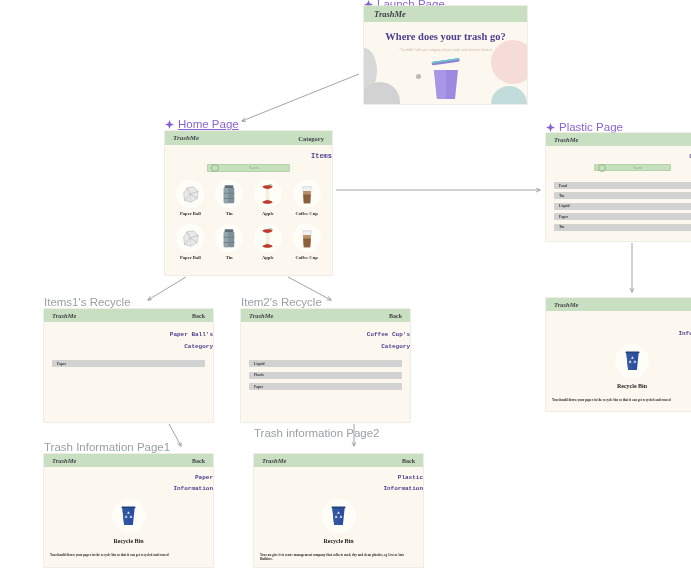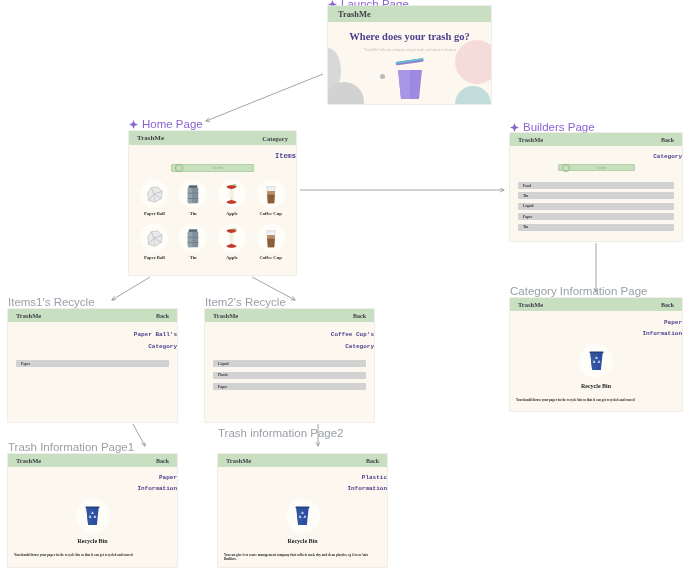--- a/index.html
+++ b/index.html
@@ -2,21 +2,21 @@
 <html><head>
 <meta charset="utf-8">
 <style>
   html,body{margin:0;padding:0;}
   body{
     width:691px;height:573px;
     background:#ffffff;
     font-family:"Liberation Sans",sans-serif;
     position:relative;overflow:hidden;
   }
-  .canvas{position:absolute;inset:0;}
+  .canvas{position:absolute;inset:0;margin-left:36px;}
 
   
   .flow-label{
     position:absolute;
     display:flex;align-items:center;gap:4px;
     font-family:"Liberation Sans",sans-serif;
     font-size:11.5px;
     color:#9aa0a6;
     white-space:nowrap;
   }
@@ -35,20 +35,21 @@
   }
   .appbar{
     background:#c9dfc2;
     display:flex;align-items:center;justify-content:space-between;
     box-sizing:border-box;
   }
   .appbar .brand{
     font-family:"Liberation Serif",serif;
     font-weight:bold;
     color:#3f3f46;
+    font-style:italic;
   }
   .appbar .action{
     font-family:"Liberation Serif",serif;
     font-weight:bold;
     color:#3f3f46;
   }
   .section-title{
     text-align:right;
     font-family:Liberation Mono, monospace;
     font-weight:bold;
@@ -235,21 +236,21 @@
             <rect x="6" y="2" width="28" height="3.4" rx="1.4" fill="#8f7fd4"></rect>
             <rect x="6" y="2" width="28" height="1.6" rx="0.8" fill="#5ec8c8"></rect>
           </g>
           <path d="M8 12 L32 12 L29 41 L11 41 Z" fill="#9b8ae0"></path>
           <path d="M8 12 L20 12 L20 41 L11 41 Z" fill="#a797e6"></path>
         </svg>
       </div>
     </div>
   </div>
 
-  <div class="flow-label accent" style="left:129px;top:118px;">
+  <div class="flow-label accent" style="left:129px;top:118px;text-decoration:underline;">
     <span class="diamond">
       <svg width="9" height="9" viewBox="0 0 10 10">
           <path d="M5 0 L6.4 3.6 L10 5 L6.4 6.4 L5 10 L3.6 6.4 L0 5 L3.6 3.6 Z" fill="#8a63d2"></path>
         </svg>
     </span>
     <span>Home Page</span>
   </div>
 
   <div class="screen" id="home-screen">
     <div class="appbar">
@@ -354,21 +355,21 @@
       </div>
     </div>
   </div>
 
   <div class="flow-label accent" style="left:510px;top:121px;">
     <span class="diamond">
       <svg width="9" height="9" viewBox="0 0 10 10">
           <path d="M5 0 L6.4 3.6 L10 5 L6.4 6.4 L5 10 L3.6 6.4 L0 5 L3.6 3.6 Z" fill="#8a63d2"></path>
         </svg>
     </span>
-    <span>Builders Page</span>
+    <span>Plastic Page</span>
   </div>
 
   <div class="screen" id="cat-screen">
     <div class="appbar">
       <span class="brand">TrashMe</span>
       <span class="action">Back</span>
     </div>
     <div class="section-title cat-title">Category</div>
     <div class="searchbar" id="cat-search">
       <span class="s-icon"></span>
@@ -386,23 +387,20 @@
         </div>
       <div class="listrow">
           <span>Paper</span>
         </div>
       <div class="listrow">
           <span>Tin</span>
         </div>
     </div>
   </div>
 
-  <div class="flow-label" style="left:510px;top:285px;">
-    <span>Category Information Page</span>
-  </div>
 
   <div class="screen" id="catinfo-screen">
     <div class="appbar">
       <span class="brand">TrashMe</span>
       <span class="action">Back</span>
     </div>
     <div class="section-title info-h">Paper</div>
     <div class="section-title info-h" style="margin-top:2px;">Information</div>
     <div class="bin-circle">
       <svg width="19" height="23" viewBox="0 0 20 24">

